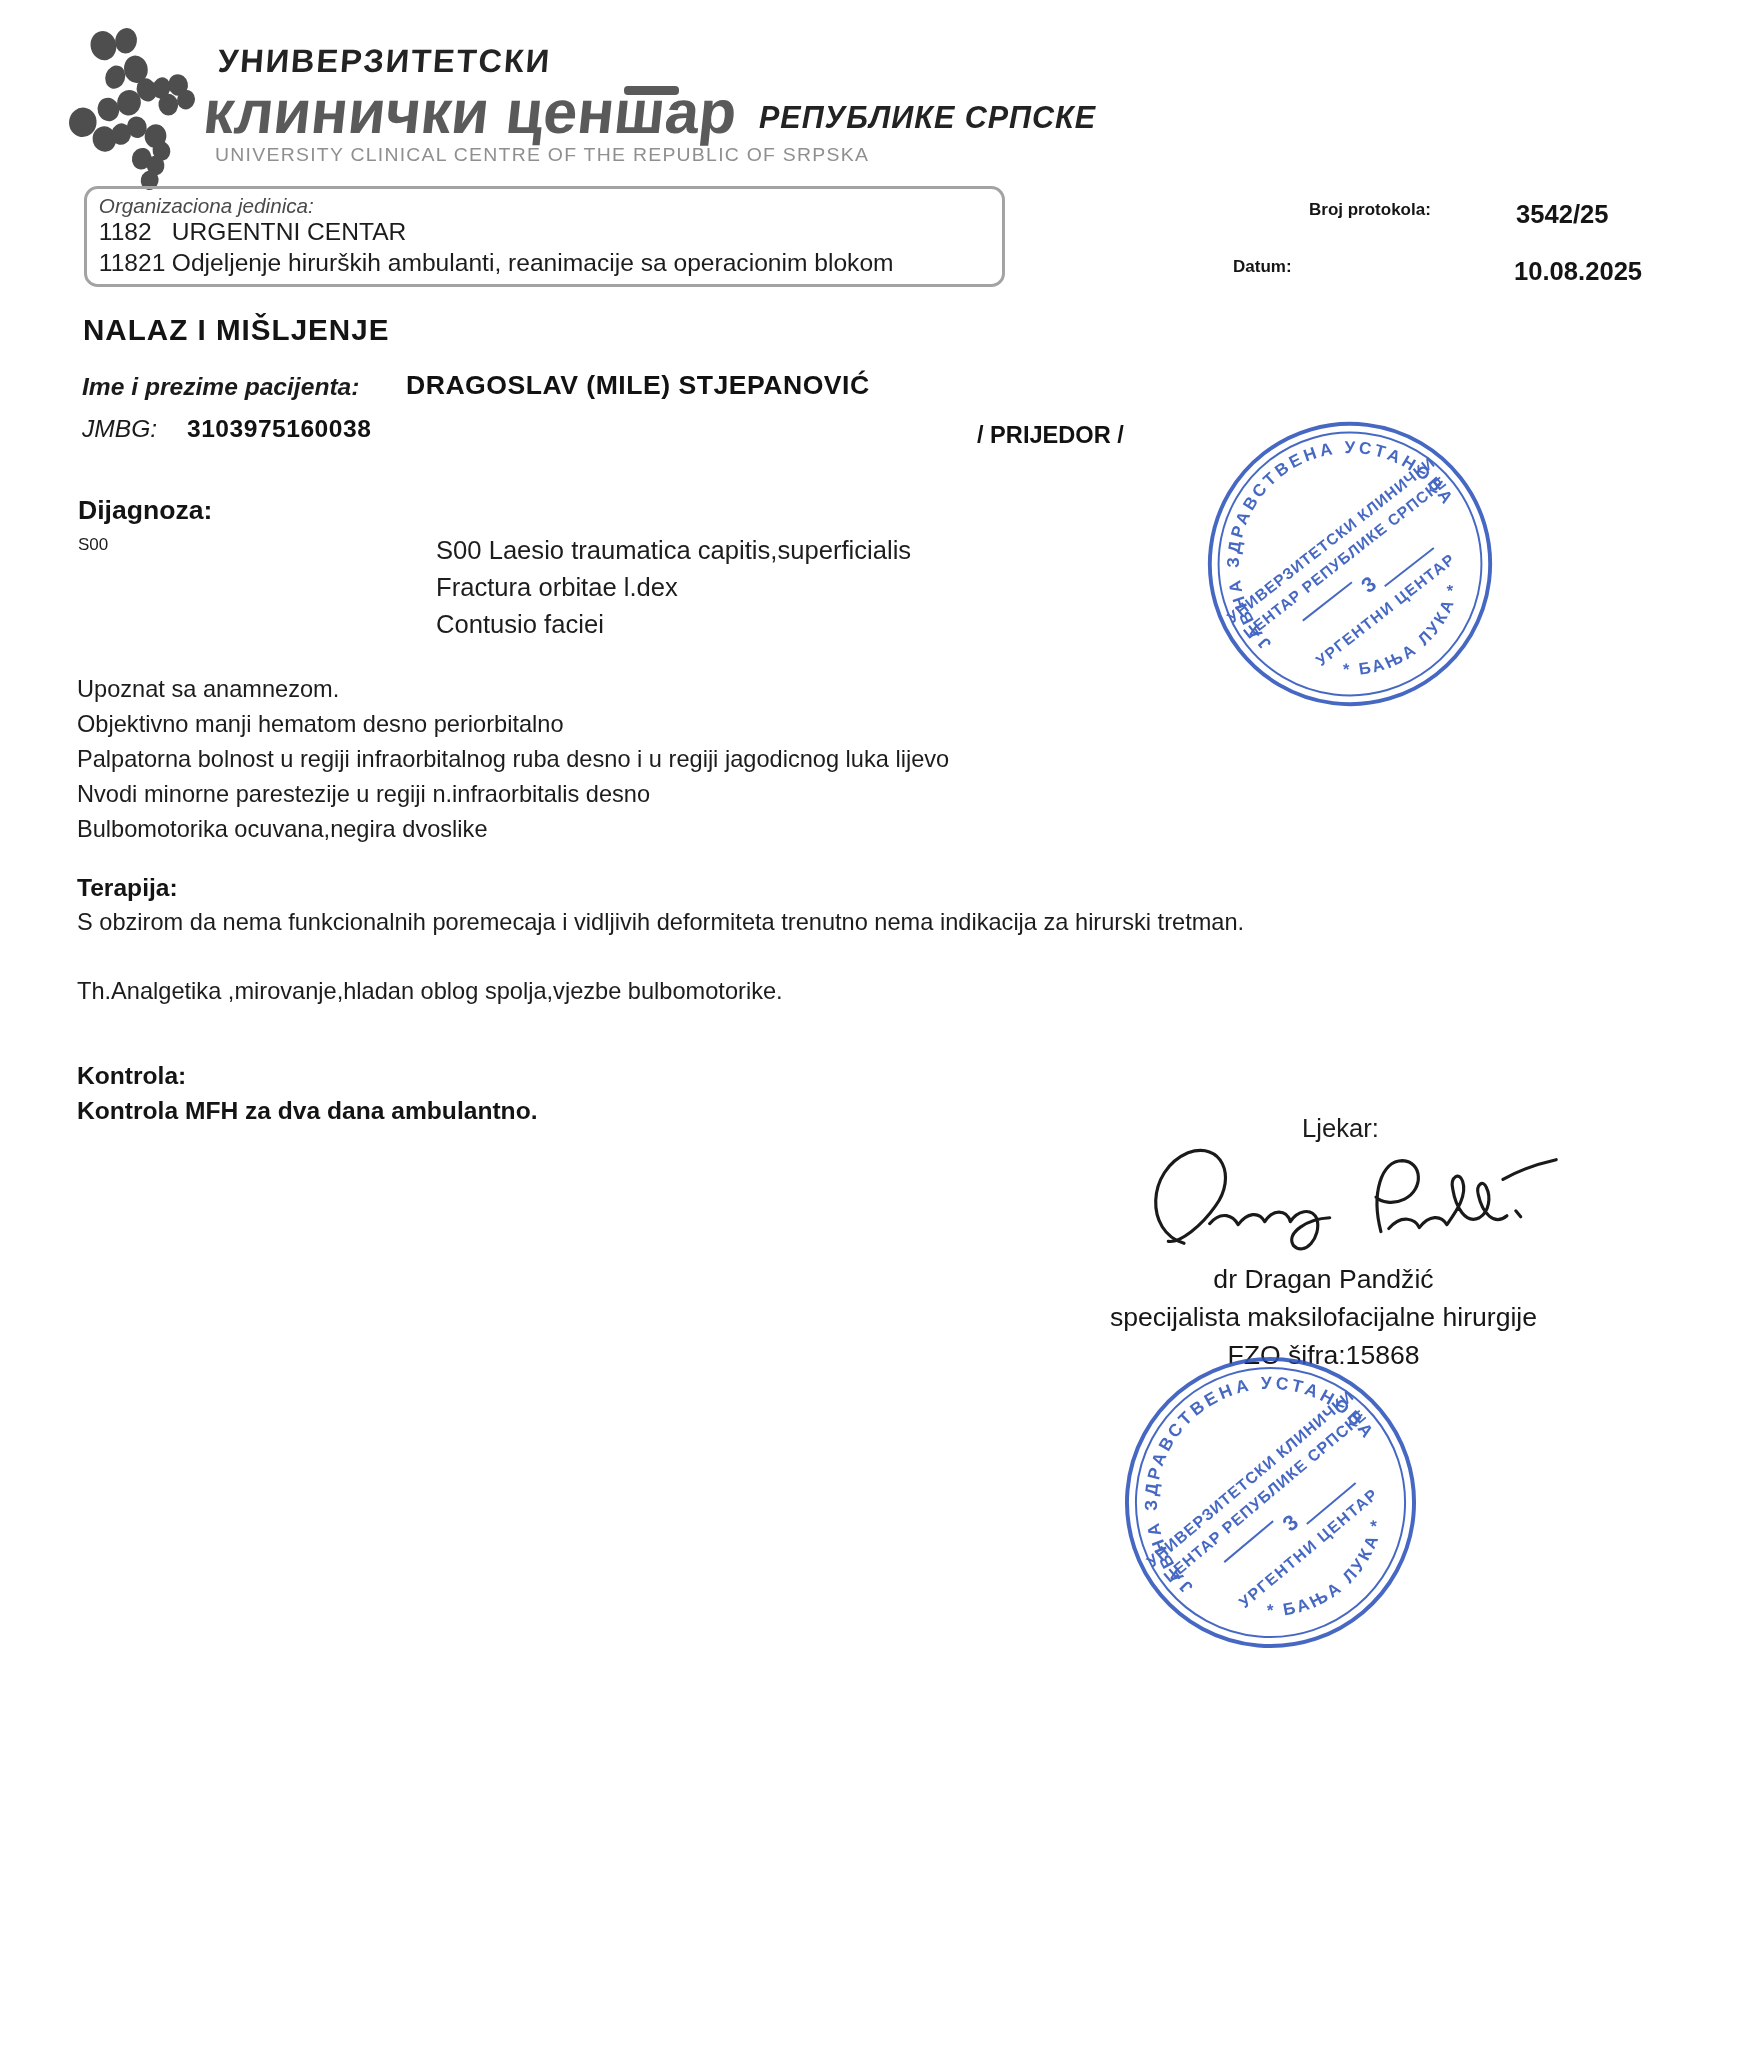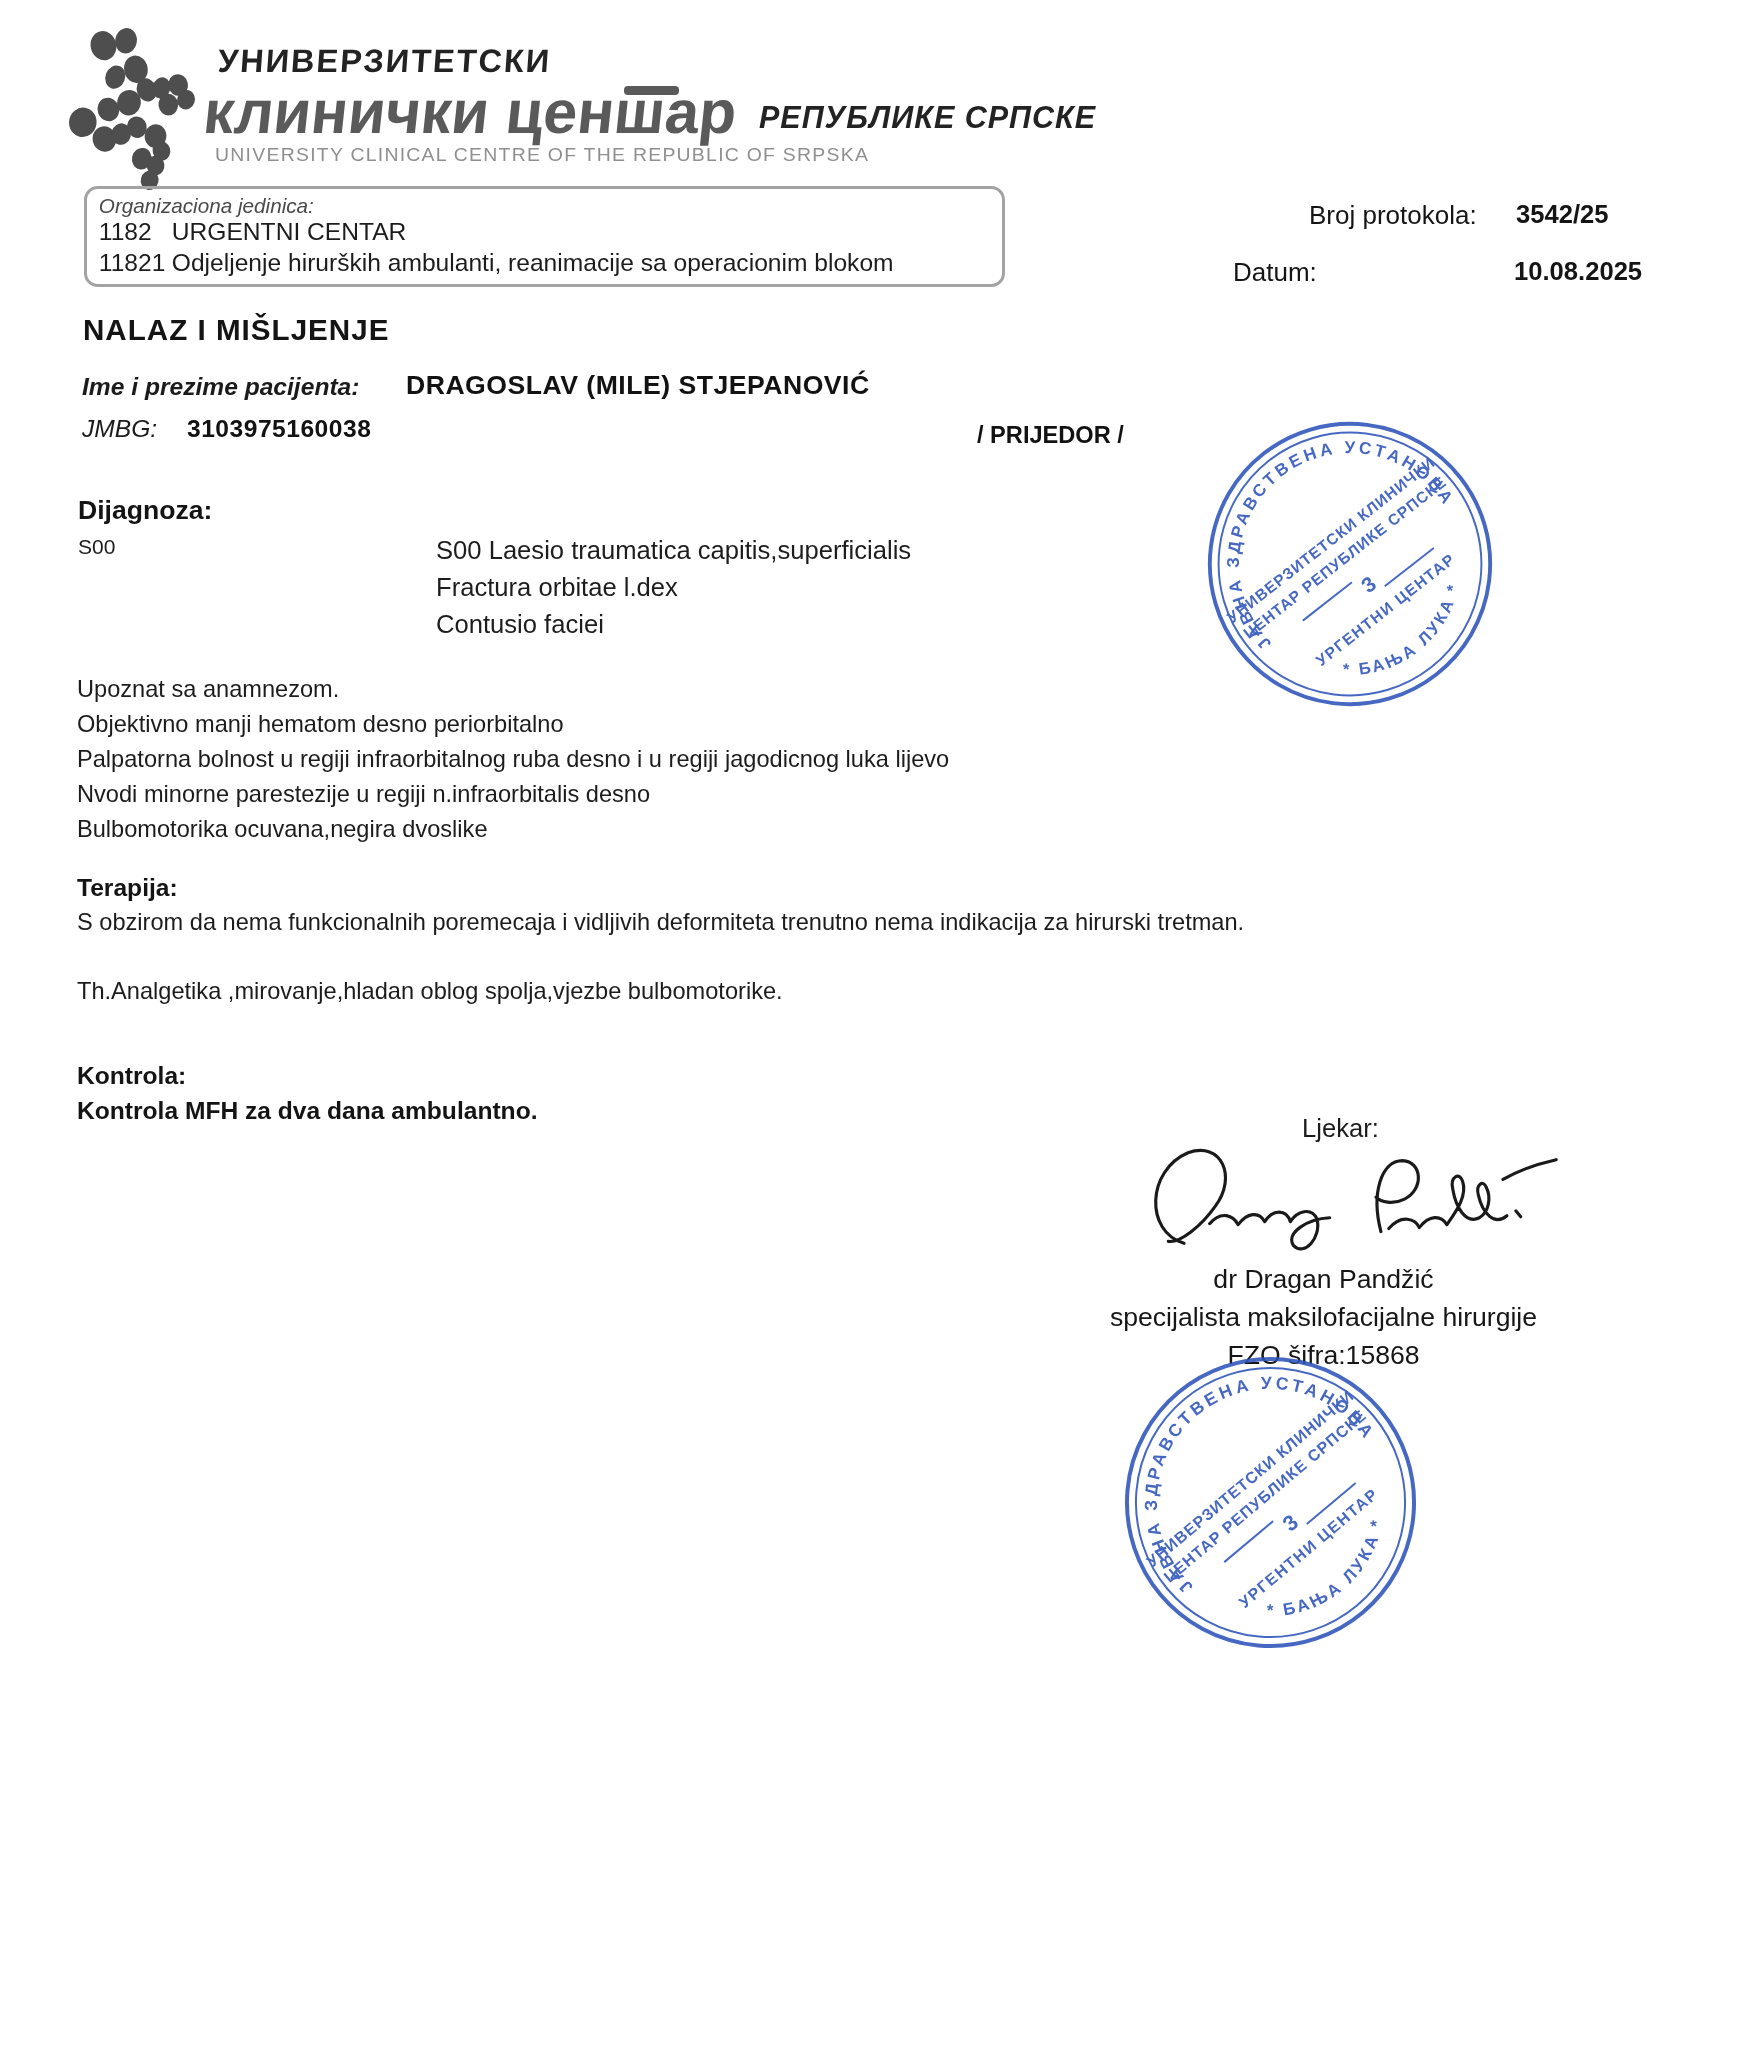--- a/index.html
+++ b/index.html
@@ -19,31 +19,31 @@
             color:#232323;letter-spacing:1px;}
   .h-english{left:215px;top:144px;font-size:18.7px;color:#8f8f8f;letter-spacing:1.2px;
              transform:scaleX(1.04);transform-origin:left;}
   
   .org-box{left:84px;top:186px;width:891px;height:85px;border:3px solid #a3a3a3;
            border-radius:13.8px;padding:4.9px 11.8px;white-space:nowrap;}
   .org-label{font-size:20.7px;font-style:italic;color:#4a4a4a;line-height:23.6px;}
   .org-line{font-size:24.6px;color:#1c1c1c;line-height:30.5px;}
   .org-code{display:inline-block;width:73px;}
   
-  .proto-label{font-size:26px;font-weight:normal;color:#151515;}
+  .proto-label{font-size:17px;font-weight:bold;color:#151515;}
   .proto-value{font-size:25.6px;font-weight:bold;color:#151515;}
   
   .title{left:83px;top:313px;font-size:29.6px;font-weight:bold;letter-spacing:1px;color:#141414;}
   .pat-label{left:82px;top:373px;font-size:24.6px;font-weight:bold;font-style:italic;color:#1b1b1b;}
   .pat-name{left:406px;top:370px;font-size:26.6px;font-weight:bold;letter-spacing:0.5px;color:#121212;}
   .pat-city{left:977px;top:374px;font-size:23.6px;font-weight:bold;color:#121212;margin-top:48px;}
   .jmbg-label{left:82px;top:415px;font-size:24.6px;font-weight:normal;font-style:italic;color:#1b1b1b;}
   .jmbg-value{left:187px;top:415px;font-size:24.6px;font-weight:bold;letter-spacing:0.5px;color:#121212;}
   .dg-head{left:78px;top:495px;font-size:26.6px;font-weight:bold;color:#141414;}
-  .dg-code{left:78px;top:535px;font-size:21px;color:#1d1d1d;}
+  .dg-code{left:78px;top:535px;font-size:17px;color:#1d1d1d;}
   .dg-lines{left:436px;top:532px;font-size:25.6px;line-height:37px;color:#1d1d1d;white-space:nowrap;}
   .findings{left:77px;top:672px;font-size:23.6px;line-height:35px;color:#1c1c1c;white-space:nowrap;}
   .ter-head{left:77px;top:874px;font-size:24.6px;font-weight:bold;color:#141414;}
   .ter-line1{left:77px;top:909px;font-size:23.6px;color:#1c1c1c;}
   .ter-line2{left:77px;top:978px;font-size:23.6px;color:#1c1c1c;}
   .kon-head{left:77px;top:1062px;font-size:24.6px;font-weight:bold;color:#141414;}
   .kon-line{left:77px;top:1097px;font-size:24.6px;font-weight:bold;color:#141414;}
   .ljekar{left:1302px;top:1114px;font-size:25.6px;color:#1c1c1c;}
   .doctor{left:1082px;top:1260px;width:483px;text-align:center;font-size:26.6px;
           line-height:38px;color:#161616;white-space:nowrap;}

